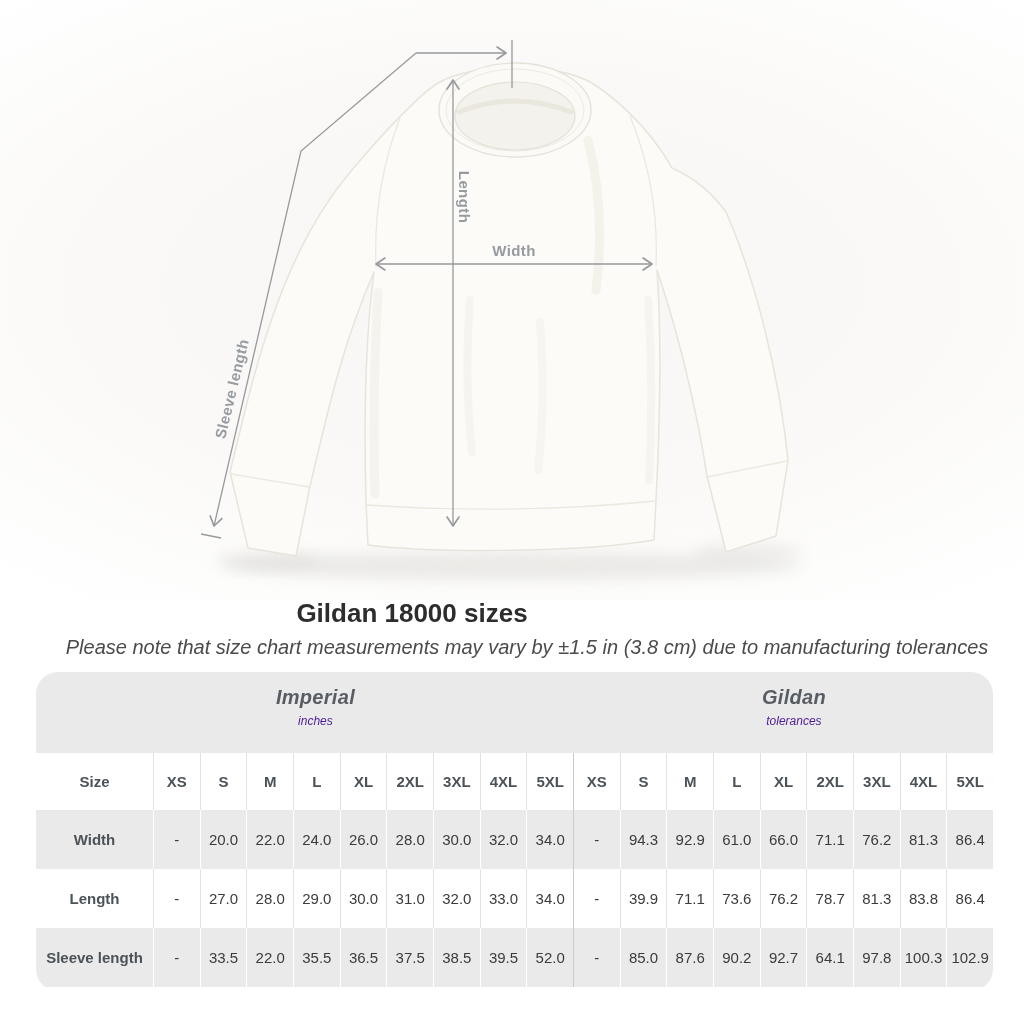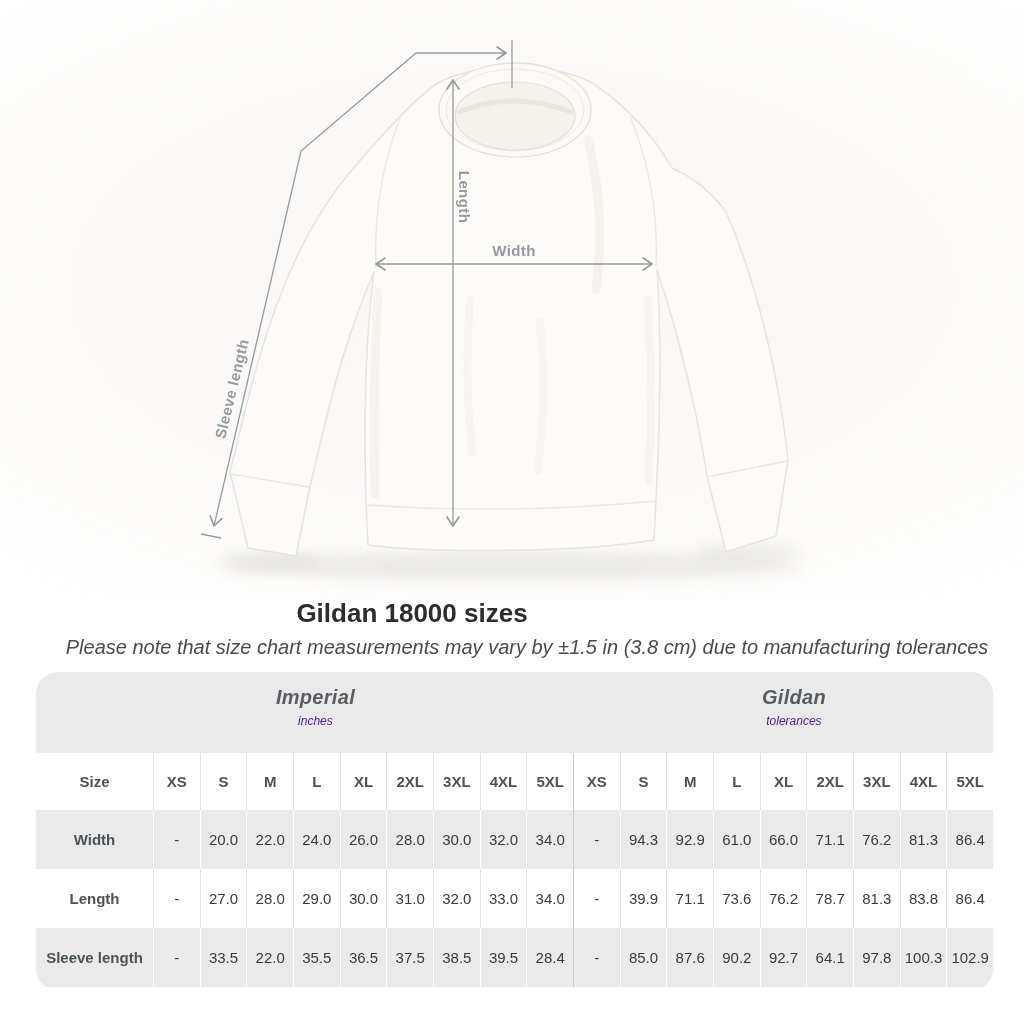--- a/index.html
+++ b/index.html
@@ -211,21 +211,21 @@
         <div class="row row-data band">
           <div class="c lab">Sleeve length</div>
           <div class="c">-</div>
           <div class="c">33.5</div>
           <div class="c">22.0</div>
           <div class="c">35.5</div>
           <div class="c">36.5</div>
           <div class="c">37.5</div>
           <div class="c">38.5</div>
           <div class="c">39.5</div>
-          <div class="c">28.4</div>
+          <div class="c">52.0</div>
           <div class="c sec">-</div>
           <div class="c">85.0</div>
           <div class="c">87.6</div>
           <div class="c">90.2</div>
           <div class="c">92.7</div>
           <div class="c">64.1</div>
           <div class="c">97.8</div>
           <div class="c">100.3</div>
           <div class="c">102.9</div>
         </div>

